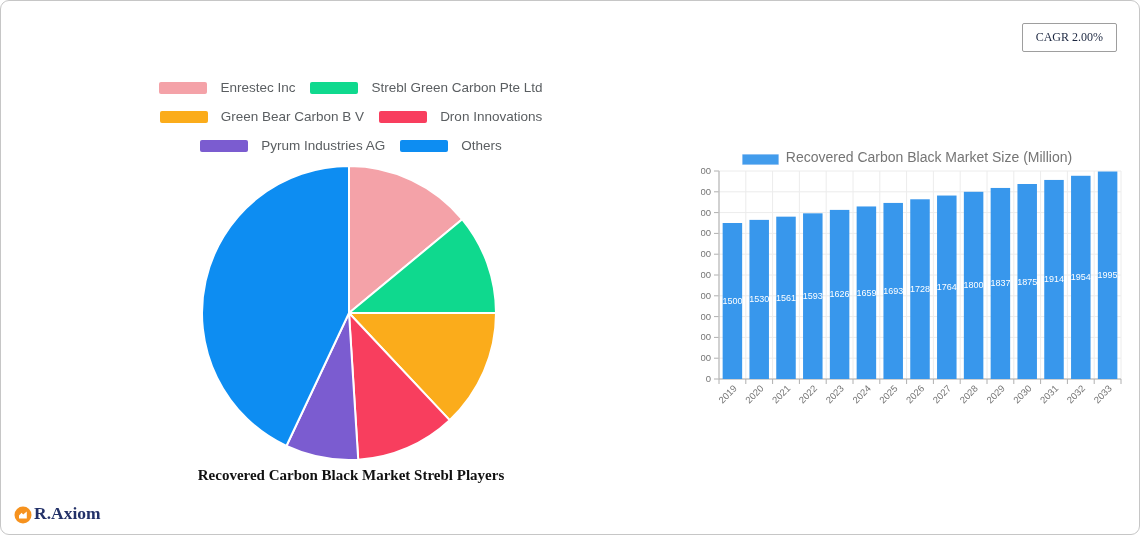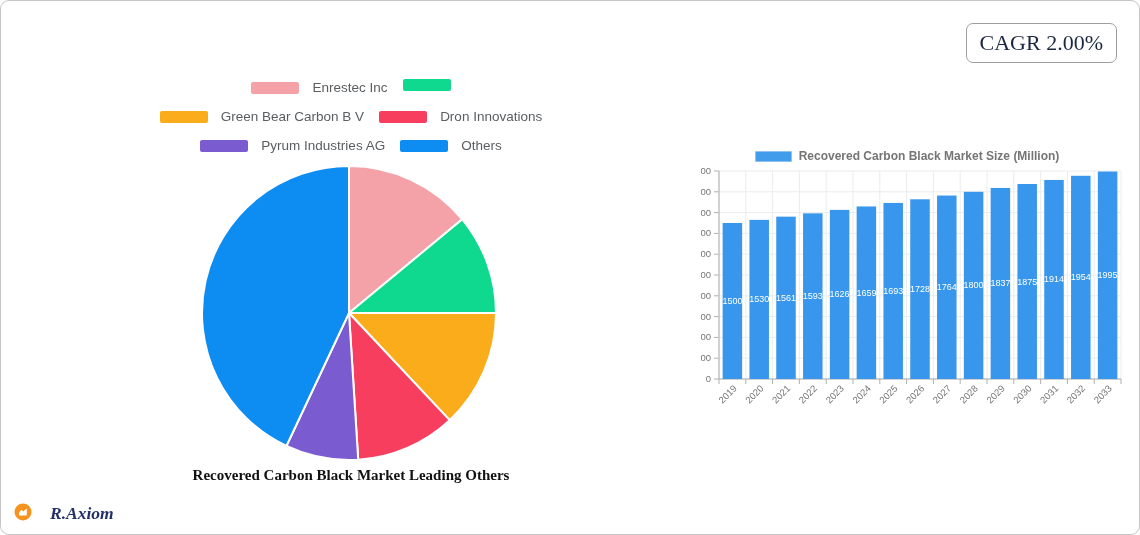--- a/index.html
+++ b/index.html
@@ -1,62 +1,63 @@
 <!DOCTYPE html>
 <html><head>
 <meta charset="utf-8">
 <style>
   html,body{margin:0;padding:0;background:#fff;}
   body{width:1140px;height:535px;font-family:"Liberation Sans",sans-serif;}
   .card{position:relative;width:1140px;height:535px;box-sizing:border-box;
         border:1.5px solid #c6c6c6;border-radius:9px;background:#fff;overflow:hidden;}
 
   
-  .cagr-badge{position:absolute;top:22px;right:22px;border:1px solid #9e9e9e;border-radius:7px;
-        background:#fff;padding:6px 13px;font-family:"Liberation Serif",serif;font-size:22px;
+  .cagr-badge{position:absolute;top:22px;right:22px;border:1px solid #9e9e9e;border-radius:2px;
+        background:#fff;padding:6px 13px;font-family:"Liberation Serif",serif;font-size:12px;
         color:#1c2740;}
 
   
   .pie-legend{position:absolute;top:78px;left:0;width:700px;display:flex;flex-direction:column;
         align-items:center;gap:12px;}
   .legend-row{display:flex;align-items:flex-start;gap:15px;}
   .legend-item{display:flex;align-items:center;gap:13px;font-size:13.5px;color:#5a5e61;
         line-height:17px;cursor:pointer;}
   .swatch{display:inline-block;width:48px;height:12px;border-radius:2px;}
   #pie-svg{position:absolute;left:198px;top:162px;}
   .pie-title{position:absolute;top:466px;left:0;width:700px;text-align:center;
         font-family:"Liberation Serif",serif;font-weight:bold;font-size:15px;color:#111;}
 
   
   .bar-area{position:absolute;left:700px;top:140px;width:432px;height:280px;}
   .bar-legend{position:absolute;top:8px;left:0;width:412px;display:flex;justify-content:center;
-        align-items:center;gap:7px;font-size:12px;color:#757575;cursor:pointer;font-weight:bold;}
+        align-items:flex-end;gap:7px;font-size:14px;color:#757575;cursor:pointer;}
   .bar-swatch{display:inline-block;width:37px;height:11px;background:#429CEC;
         border:1px solid #8fc1f2;box-sizing:border-box;border-radius:1px;}
   #bar-svg{position:absolute;left:0;top:0;}
 
   
-  .brand{position:absolute;left:13px;bottom:10px;display:flex;align-items:flex-start;gap:18px;font-style:italic;}
+  .brand{position:absolute;left:13px;bottom:10px;display:flex;align-items:flex-end;gap:2px;}
   .brand-name{font-family:"Liberation Serif",serif;font-weight:bold;font-size:17.5px;color:#233168;}
 </style>
 </head>
 <body>
 
 <div class="card">
 
   <div class="cagr-badge">CAGR 2.00%</div>
 
   <div class="pie-legend" id="pie-legend">
       <div class="legend-row">
         <div class="legend-item">
           <span class="swatch" style="background: rgb(244, 162, 168);"></span>
           <span>Enrestec Inc</span>
         </div>
         <div class="legend-item">
           <span class="swatch" style="background: rgb(15, 217, 142);"></span>
+          <span>Strebl Green Carbon Pte Ltd</span>
         </div>
       </div>
       <div class="legend-row">
         <div class="legend-item">
           <span class="swatch" style="background: rgb(251, 172, 27);"></span>
           <span>Green Bear Carbon B V</span>
         </div>
         <div class="legend-item">
           <span class="swatch" style="background: rgb(248, 62, 94);"></span>
           <span>Dron Innovations</span>
@@ -76,21 +77,21 @@
 
   <svg id="pie-svg" width="300" height="300">
       <path d="M150 150 L150.00 3.00 A147 147 0 0 1 263.27 56.30 Z" fill="#F4A2A8" stroke="#ffffff" stroke-width="2" stroke-linejoin="round"></path>
       <path d="M150 150 L263.27 56.30 A147 147 0 0 1 297.00 150.00 Z" fill="#0FD98E" stroke="#ffffff" stroke-width="2" stroke-linejoin="round"></path>
       <path d="M150 150 L297.00 150.00 A147 147 0 0 1 250.63 257.16 Z" fill="#FBAC1B" stroke="#ffffff" stroke-width="2" stroke-linejoin="round"></path>
       <path d="M150 150 L250.63 257.16 A147 147 0 0 1 159.23 296.71 Z" fill="#F83E5E" stroke="#ffffff" stroke-width="2" stroke-linejoin="round"></path>
       <path d="M150 150 L159.23 296.71 A147 147 0 0 1 87.41 283.01 Z" fill="#7B5CD0" stroke="#ffffff" stroke-width="2" stroke-linejoin="round"></path>
       <path d="M150 150 L87.41 283.01 A147 147 0 0 1 150.00 3.00 Z" fill="#0D8DF2" stroke="#ffffff" stroke-width="2" stroke-linejoin="round"></path>
     </svg>
 
-  <div class="pie-title">Recovered Carbon Black Market Leading Others</div>
+  <div class="pie-title">Recovered Carbon Black Market Strebl Players</div>
 
   <div class="bar-area">
     <div class="bar-legend">
       <span class="bar-swatch"></span>
       <span>Recovered Carbon Black Market Size (Million)</span>
     </div>
     <svg id="bar-svg" width="432" height="280">
         <line x1="18" y1="238" x2="420" y2="238" stroke="#ececec" stroke-width="1"></line>
         <line x1="13" y1="238" x2="18" y2="238" stroke="#b0b0b0" stroke-width="1"></line>
         <text x="10" y="241" text-anchor="end" fill="#757575" font-size="9.5" font-family="Liberation Sans, sans-serif">0</text>

